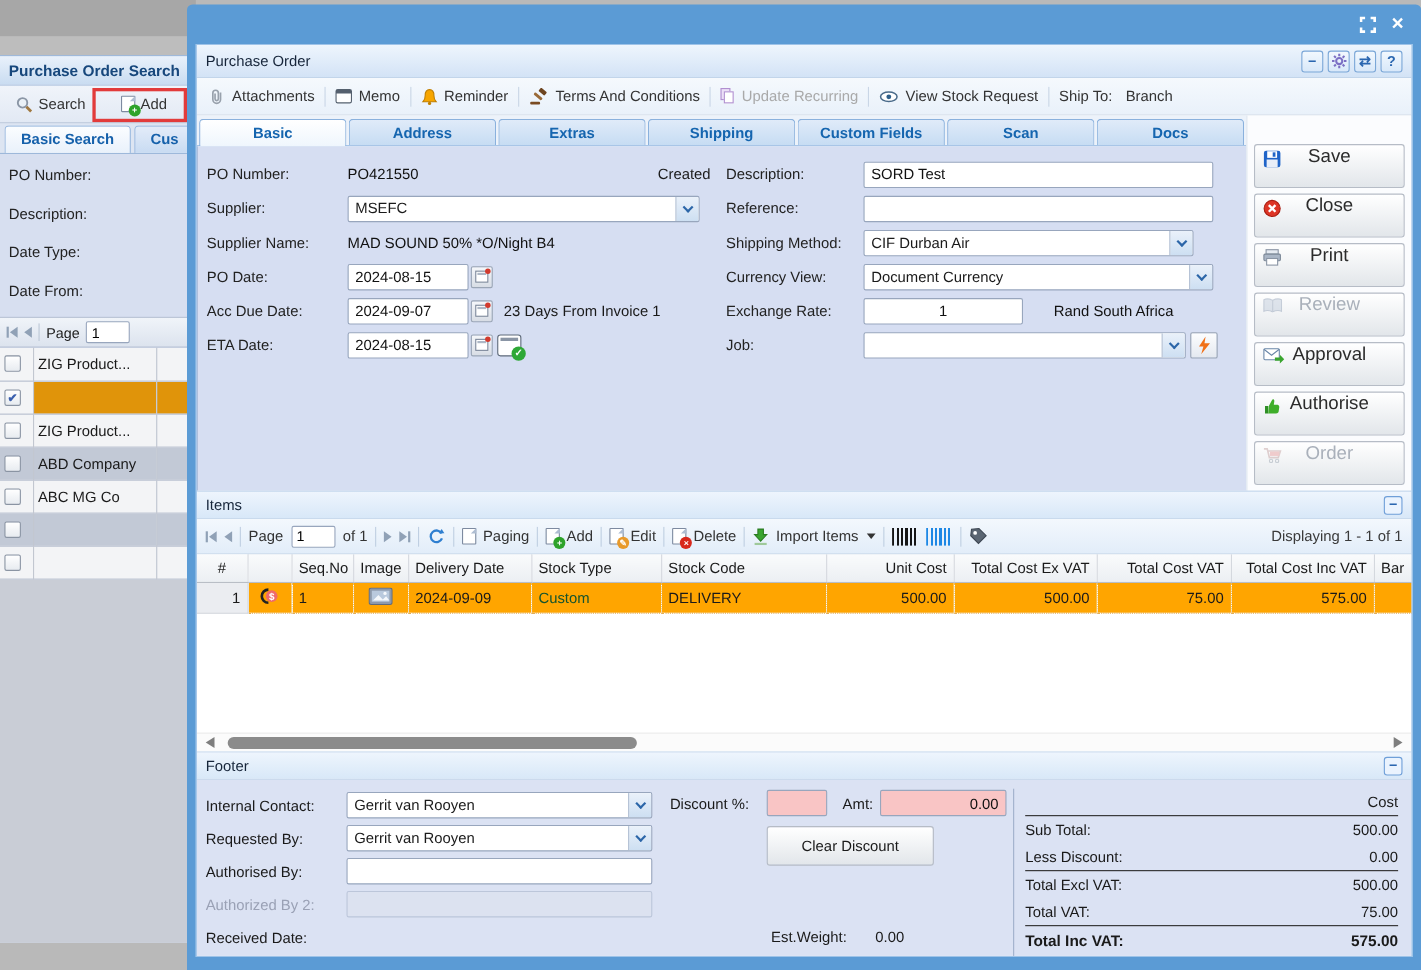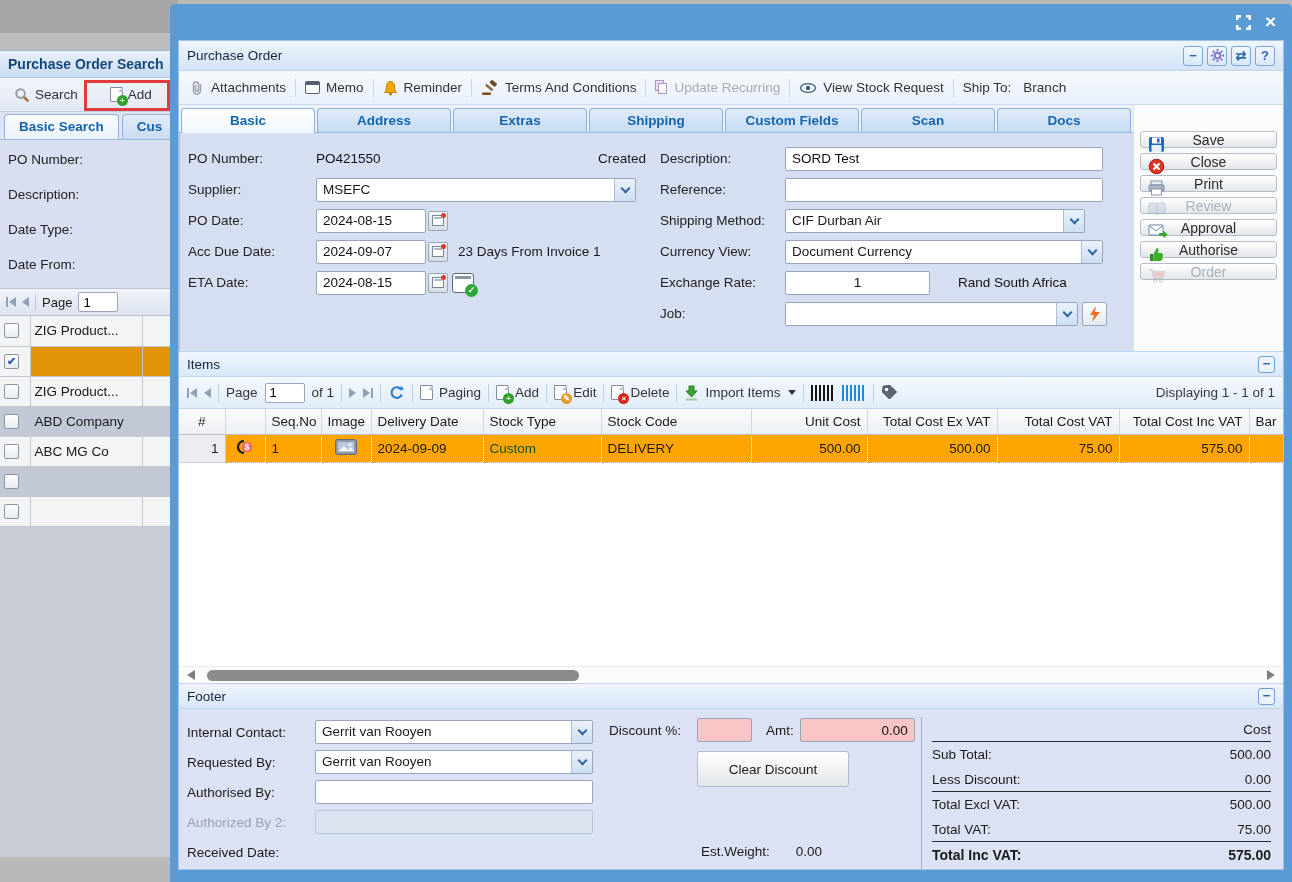--- a/index.html
+++ b/index.html
@@ -94,22 +94,22 @@
   .cal { width:12px; height:11px; background:#fff; border:1px solid #7a8699; position:relative; }
   .cal::before { content:''; position:absolute; top:1px; left:1px; right:1px; height:2px; background:#aeb8c6; }
   .cal::after { content:''; position:absolute; width:5px; height:5px; border-radius:50%; background:#d23b2e; top:-3px; right:-3px; }
   .cal-check { width:22px; height:20px; margin-left:4px; background:#fff; border:1px solid #5e6a7a; border-radius:3px; position:relative; }
   .cal-check::before { content:''; position:absolute; top:2px; left:2px; right:2px; height:3px; background:#8a95a5; }
   .cal-check::after { content:'\2713'; position:absolute; right:-5px; bottom:-5px; width:13px; height:13px; background:#2ea836; color:#fff; border-radius:50%; font-size:9px; line-height:13px; text-align:center; font-weight:bold; }
   .due-note { margin-left:10px; font-size:13.5px; white-space:nowrap; }
   .lightning-btn { width:25px; height:24px; margin-left:4px; border:1px solid #9aa5b5; border-radius:2px; background:linear-gradient(#fcfdfe,#e4e9f0); display:flex; align-items:center; justify-content:center; }
 
   .action-col { width:150px; flex:0 0 150px; background:#fbfcfe; border-left:1px solid #dce4ee; padding:26px 6px 0 6px; }
-  .abtn { position:relative; height:17px; margin-bottom:5px; border:1px solid #b6bcc6; border-radius:3px;
-    background:linear-gradient(#ffffff,#e2e6ea); display:flex; align-items:center; justify-content:center; font-size:14px; color:#2b2b2b; cursor:default; }
+  .abtn { position:relative; height:40px; margin-bottom:5px; border:1px solid #b6bcc6; border-radius:3px;
+    background:linear-gradient(#ffffff,#e2e6ea); display:flex; align-items:flex-start; justify-content:center; font-size:17px; color:#2b2b2b; cursor:default; }
   .abtn .aicon { position:absolute; left:7px; top:4px; display:flex; }
   .abtn.disabled { color:#a9b0ba; }
   .abtn.disabled .aicon { opacity:.5; }
 
   
   .items-section { flex:1; display:flex; flex-direction:column; min-height:0; }
   .sec-hdr { height:26px; flex:0 0 26px; display:flex; align-items:center; padding:0 8px;
     background:linear-gradient(#eef5fd,#d8e8f8); border-top:1px solid #bdd3ec; border-bottom:1px solid #c4d6ec; font-size:13.5px; color:#16253a; }
   .min-btn { margin-left:auto; width:17px; height:17px; border:1px solid #6f9fd8; border-radius:3px; background:#eaf3fe;
     color:#2a66b0; font-weight:bold; font-size:13px; line-height:14px; text-align:center; cursor:default; }
@@ -392,20 +392,24 @@
               <span class="status-right">Created</span>
             </div>
             <div class="frow">
               <span class="flabel">Supplier:</span>
               <span class="select" style="width:320px;">
                 <span class="val">MSEFC</span>
                 <span class="dbtn">
                     <span class="chev"></span>
                   </span>
               </span>
+            </div>
+            <div class="frow">
+              <span class="flabel">Supplier Name:</span>
+              <span class="fval">MAD SOUND 50% *O/Night B4</span>
             </div>
             <div class="frow">
               <span class="flabel">PO Date:</span>
               <input class="txt" style="width: 110px;" value="2024-08-15">
               <span class="cal-btn">
                   <span class="cal"></span>
                 </span>
             </div>
             <div class="frow">
               <span class="flabel">Acc Due Date:</span>

